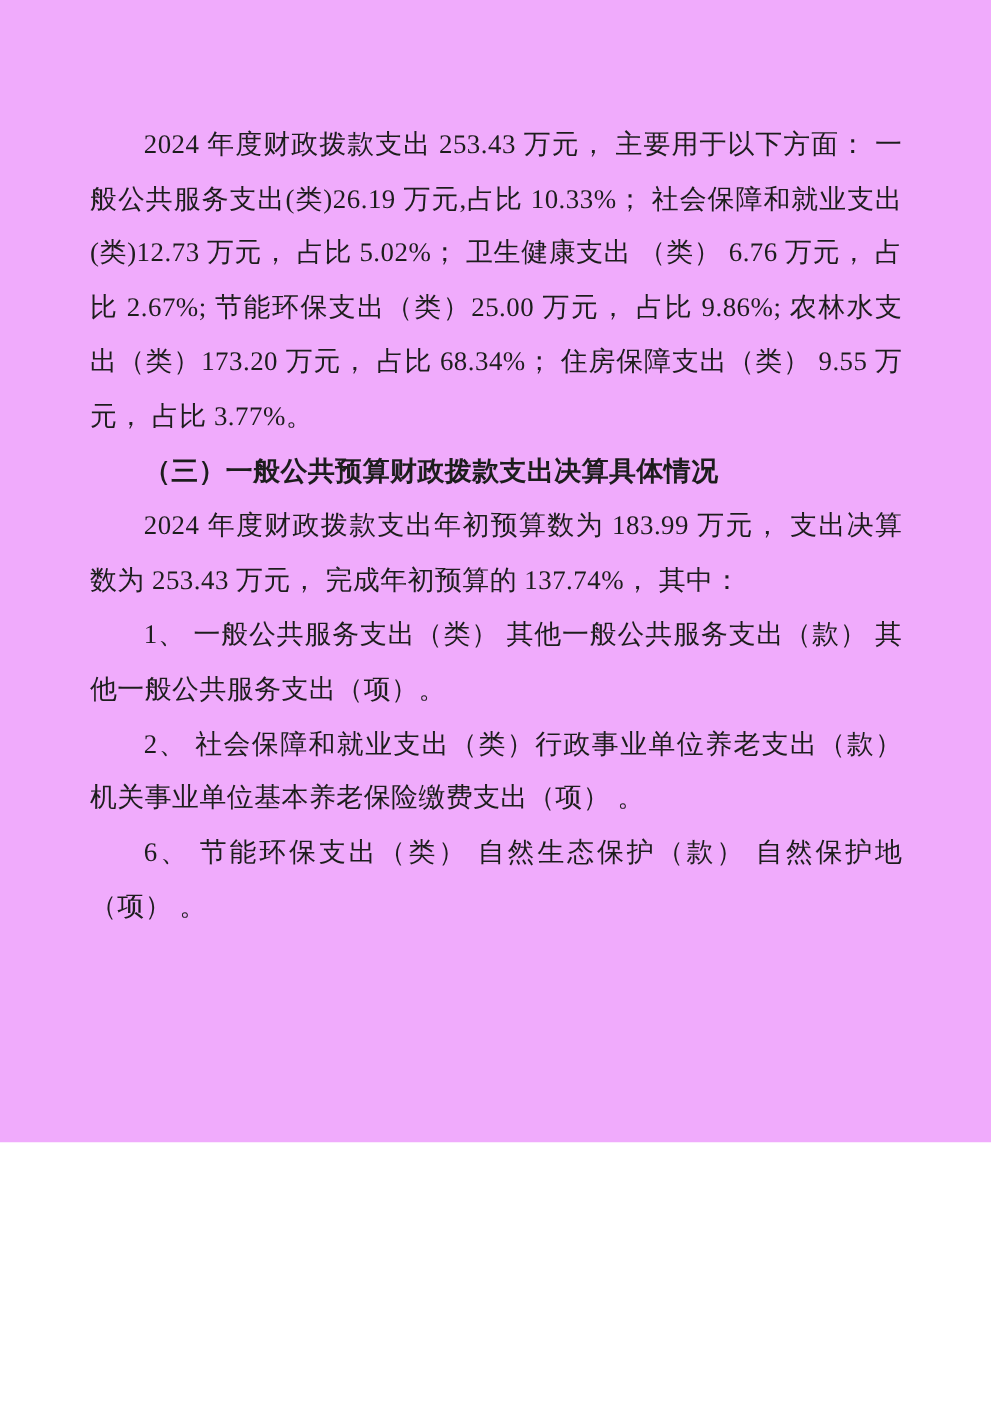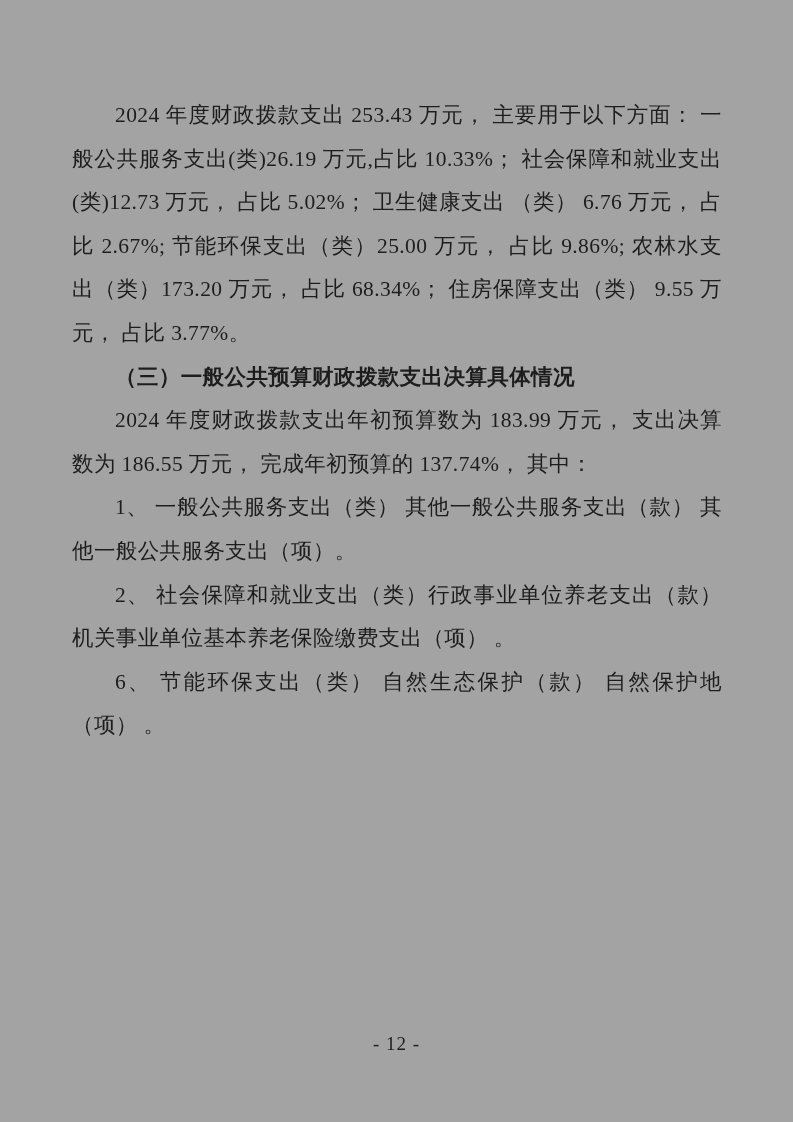--- a/index.html
+++ b/index.html
@@ -4,23 +4,23 @@
 <style>
   * { box-sizing: border-box; }
   html, body {
     margin: 0;
     padding: 0;
     background: #ffffff;
   }
   .page {
     position: relative;
     width: 793px;
-    height: 1122px;
+    height: 914px;
     margin: 0 auto;
-    background: #a3a3a3;
+    background: #f0abfc;
     color: #1d1d1d;
     font-family: "Liberation Serif", "DejaVu Serif", serif;
     overflow: hidden;
   }
   .content {
     position: absolute;
     top: 94px;
     left: 72px;
     width: 650px;
   }
@@ -51,19 +51,19 @@
     font-family: "Liberation Serif", "DejaVu Serif", serif;
   }
 </style>
 </head>
 <body>
 
 <div class="page">
   <div class="content">
     <p>2024 年度财政拨款支出 253.43 万元， 主要用于以下方面： 一般公共服务支出(类)26.19 万元,占比 10.33%； 社会保障和就业支出(类)12.73 万元， 占比 5.02%； 卫生健康支出 （类） 6.76 万元， 占比 2.67%; 节能环保支出（类）25.00 万元， 占比 9.86%; 农林水支出（类）173.20 万元， 占比 68.34%； 住房保障支出（类） 9.55 万元， 占比 3.77%。</p>
     <p class="heading">（三）一般公共预算财政拨款支出决算具体情况</p>
-    <p>2024 年度财政拨款支出年初预算数为 183.99 万元， 支出决算数为 186.55 万元， 完成年初预算的 137.74%， 其中：</p>
+    <p>2024 年度财政拨款支出年初预算数为 183.99 万元， 支出决算数为 253.43 万元， 完成年初预算的 137.74%， 其中：</p>
     <p>1、 一般公共服务支出（类） 其他一般公共服务支出（款） 其他一般公共服务支出（项）。</p>
     <p>2、 社会保障和就业支出（类）行政事业单位养老支出（款）机关事业单位基本养老保险缴费支出（项） 。</p>
     <p>6、 节能环保支出（类） 自然生态保护（款） 自然保护地（项） 。</p>
   </div>
   <div class="footer">- 12 -</div>
 </div>
 
 </body></html>

